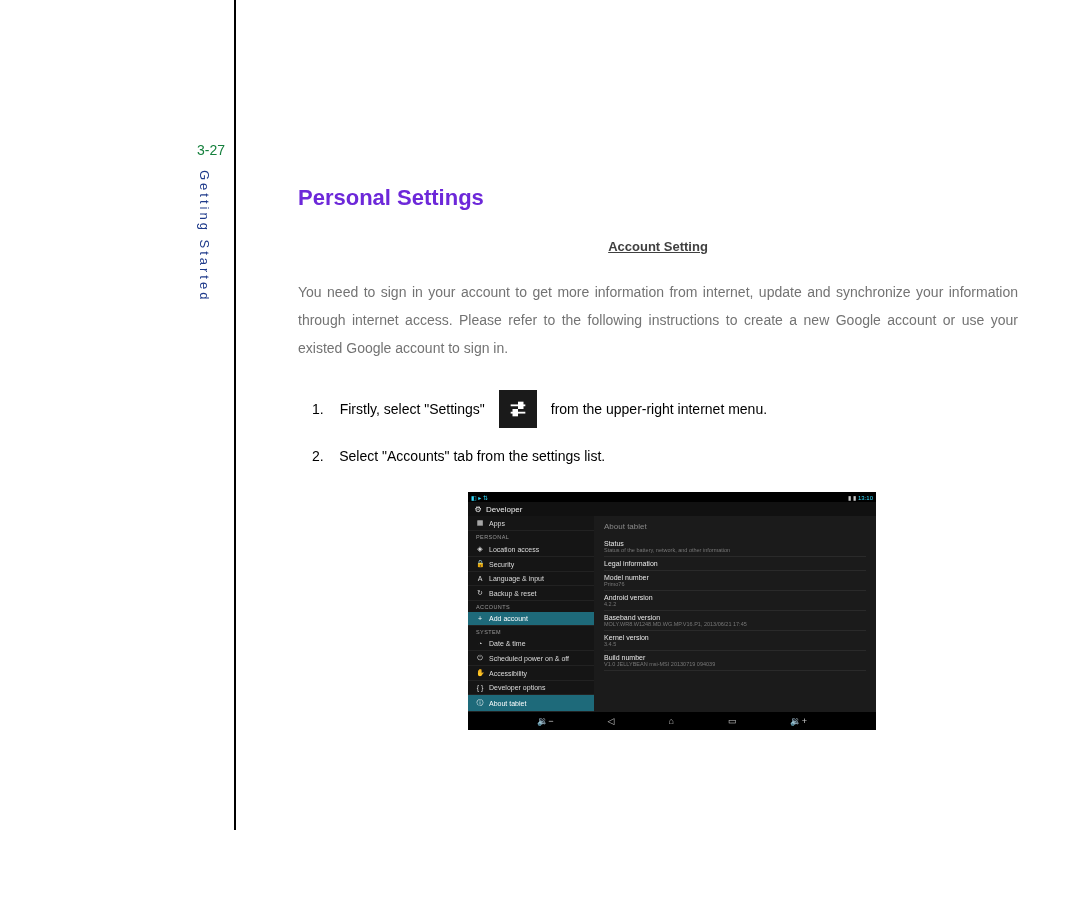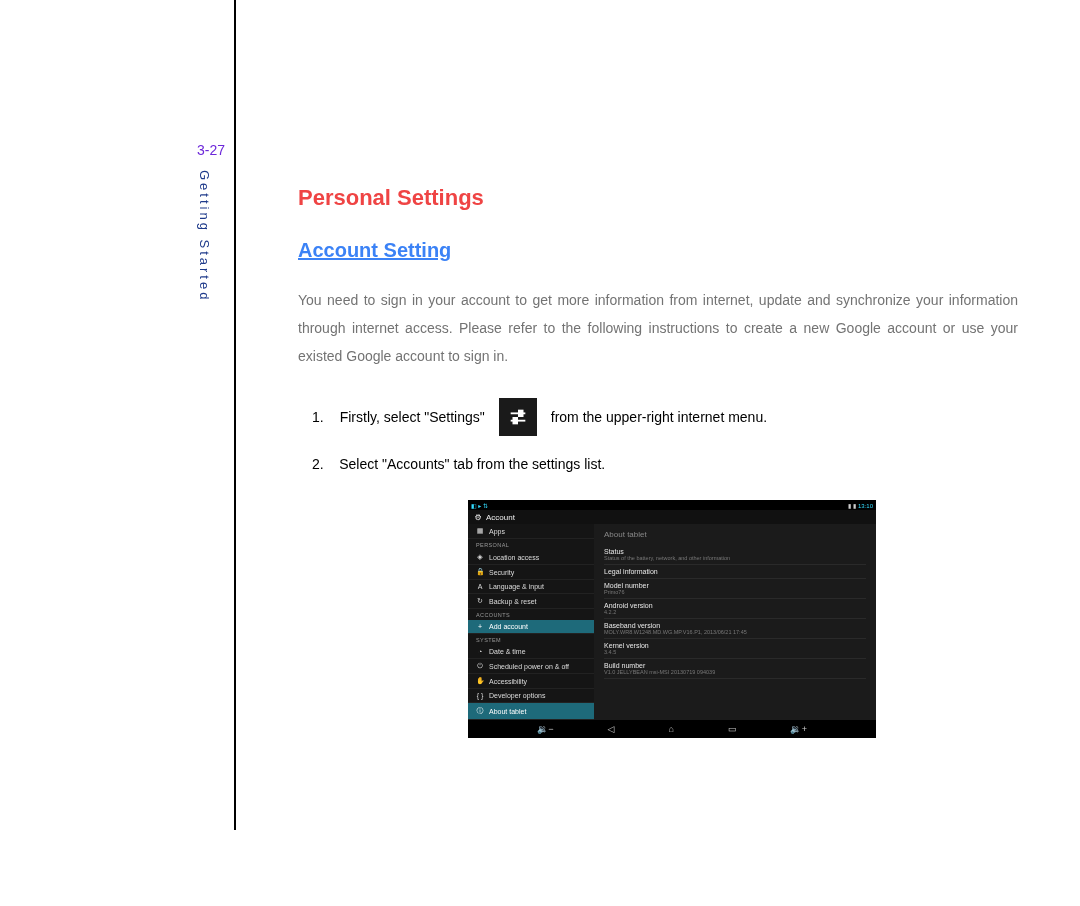--- a/index.html
+++ b/index.html
@@ -22,50 +22,51 @@
     top: 0;
     width: 2px;
     height: 830px;
     background: #000;
   }
   .pagenum {
     position: absolute;
     left: 197px;
     top: 142px;
     font-size: 14px;
-    color: #6d28d9;
+    color: #15803d;
   }
   .sidebar-label {
     position: absolute;
     left: 197px;
     top: 170px;
     writing-mode: vertical-rl;
     text-orientation: mixed;
     font-size: 13px;
     color: #1e3a8a;
     letter-spacing: 3px;
   }
   .content {
     position: absolute;
     left: 298px;
     top: 185px;
     width: 720px;
   }
   .title-personal {
     font-size: 22px;
     font-weight: bold;
-    color: #ef4444;
+    color: #6d28d9;
     margin-bottom: 28px;
   }
   .title-account {
-    font-size: 20px;
+    font-size: 13px;
     font-weight: bold;
-    color: #3b82f6;
+    color: #404040;
     text-decoration: underline;
     margin-bottom: 24px;
+    text-align: center;
   }
   .body-text {
     font-size: 14px;
     color: #737373;
     line-height: 2.0;
     text-align: justify;
     margin-bottom: 28px;
   }
   .step-row {
     display: flex;
@@ -211,21 +212,21 @@
       <span>Select "Accounts" tab from the settings list.</span>
     </div>
 
     <div class="tablet-wrap">
       <div class="statusbar">
         <span>◧ ▸ ⇅</span>
         <span><span style="color:#ccc;">▮ ▮ </span><span>13:10</span></span>
       </div>
       <div class="settings-header">
         <span class="mini-icon">⚙</span>
-        <span>Account</span>
+        <span>Developer</span>
       </div>
       <div class="tablet-body">
         <div class="tablet-left">
           <div class="l-item">
               <span class="mini-icon">▦</span>
               <span>Apps</span>
             </div>
           <div class="cat-label">PERSONAL</div>
           <div class="l-item">
               <span class="mini-icon">◈</span>

